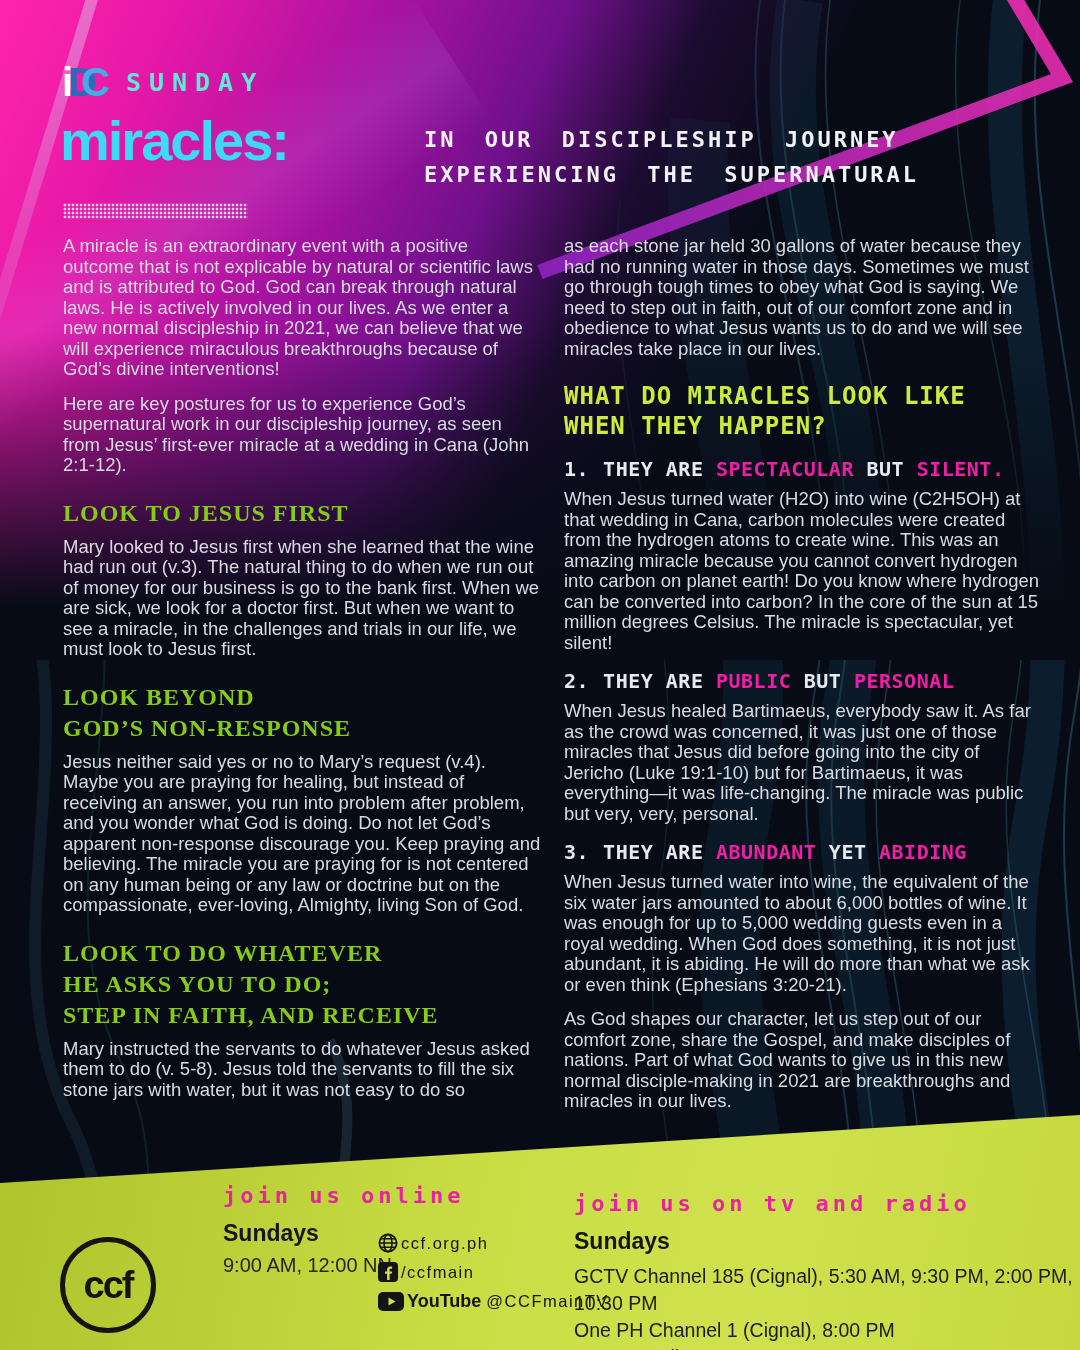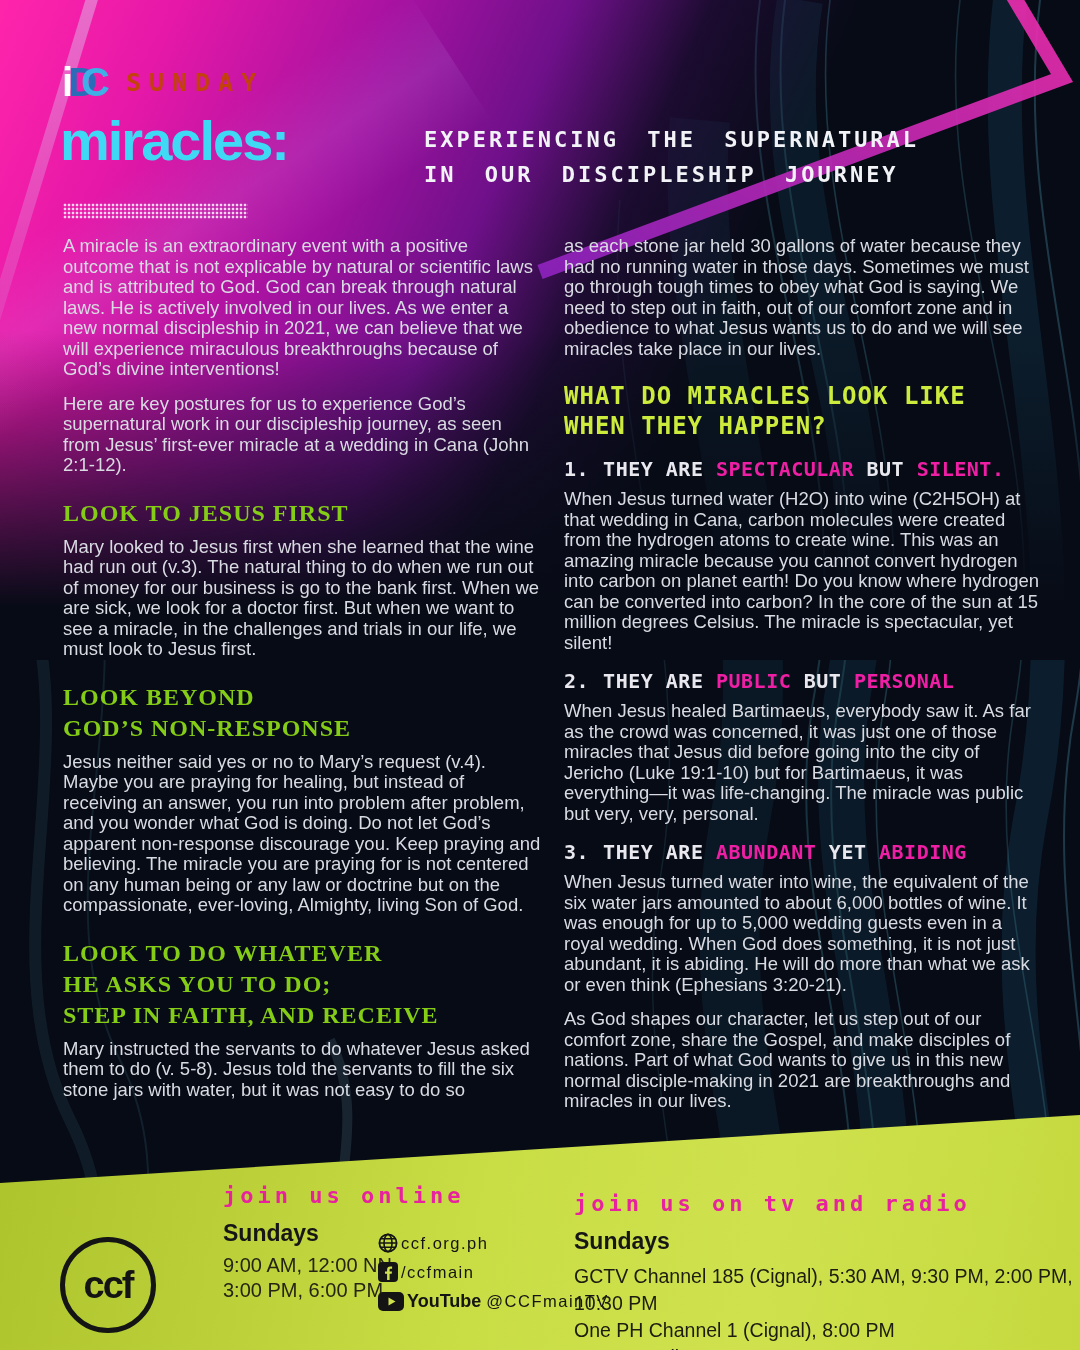--- a/index.html
+++ b/index.html
@@ -17,21 +17,21 @@
   .streak2{position:absolute;top:150px;left:-120px;width:620px;height:150px;z-index:2;opacity:.16;
     transform:rotate(-33deg);
     background:linear-gradient(to bottom,rgba(255,255,255,0),rgba(205,170,255,.8),rgba(255,255,255,0));}
   .chevron-svg{position:absolute;top:0;left:0;z-index:2;}
   
   .brand{position:absolute;left:62px;top:62px;z-index:4;display:flex;align-items:center;}
   .brand .li{font-weight:900;font-size:40px;line-height:40px;letter-spacing:0;}
   .li-i{color:#ffffff;font-style:normal;}
   .li-d{color:#2b6cb8;margin-left:-5px;}
   .li-c{color:#3fb0e6;margin-left:-16px;}
-  .series{margin-left:16px;color:#c2410c;font-family:"DejaVu Sans Mono",monospace;font-weight:bold;
+  .series{margin-left:16px;color:#5eead4;font-family:"DejaVu Sans Mono",monospace;font-weight:bold;
     font-size:25px;letter-spacing:8px;}
   .title{position:absolute;left:60px;top:108px;z-index:4;color:#3fd9f6;font-weight:800;
     font-size:56px;letter-spacing:-2px;}
   .subtitle{position:absolute;left:424px;top:122px;z-index:4;color:#f2f3f7;
     font-family:"DejaVu Sans Mono",monospace;font-weight:bold;font-size:22px;line-height:35px;
     letter-spacing:3px;word-spacing:12px;}
   .dotbar{position:absolute;left:63px;top:203px;z-index:4;width:185px;height:16px;opacity:.85;
     background-image:radial-gradient(rgba(255,255,255,.95) 1.1px, rgba(255,255,255,0) 1.7px);
     background-size:4px 4px;}
   
@@ -106,22 +106,22 @@
 
   <div class="brand">
     <span class="li li-i">i</span>
       <span class="li li-d">D</span>
       <span class="li li-c">C</span>
     <span class="series">SUNDAY</span>
   </div>
 
   <div class="title">miracles:</div>
   <div class="subtitle">
+    <div>IN OUR DISCIPLESHIP JOURNEY</div>
     <div>EXPERIENCING THE SUPERNATURAL</div>
-    <div>IN OUR DISCIPLESHIP JOURNEY</div>
   </div>
   <div class="dotbar"></div>
 
   <div class="col col-left">
     <p>A miracle is an extraordinary event with a positive outcome that is not explicable by natural or scientific laws and is attributed to God. God can break through natural laws. He is actively involved in our lives. As we enter a new normal discipleship in 2021, we can believe that we will experience miraculous breakthroughs because of God’s divine interventions!</p>
     <p>Here are key postures for us to experience God’s supernatural work in our discipleship journey, as seen from Jesus’ first-ever miracle at a wedding in Cana (John 2:1-12).</p>
 
     <div class="sec-h">
       <div>LOOK TO JESUS FIRST</div>
     </div>
@@ -177,21 +177,20 @@
   </div>
 
   <div class="footer">
     <div class="ccf-logo">ccf</div>
 
     <div class="f-online">
       <div class="f-head">join us online</div>
       <div class="f-day">Sundays</div>
       <div class="f-times">
         <div>9:00 AM, 12:00 NN</div>
-        <div>3:00 PM, 6:00 PM</div>
       </div>
     </div>
 
     <div class="socials">
       <div class="soc-row">
         <svg width="20" height="20" viewBox="0 0 20 20">
           <circle cx="10" cy="10" r="8.6" fill="none" stroke="#141414" stroke-width="1.8"></circle>
           <ellipse cx="10" cy="10" rx="4" ry="8.6" fill="none" stroke="#141414" stroke-width="1.6"></ellipse>
           <line x1="1.4" y1="10" x2="18.6" y2="10" stroke="#141414" stroke-width="1.6"></line>
           <line x1="2.4" y1="5.7" x2="17.6" y2="5.7" stroke="#141414" stroke-width="1.4"></line>

